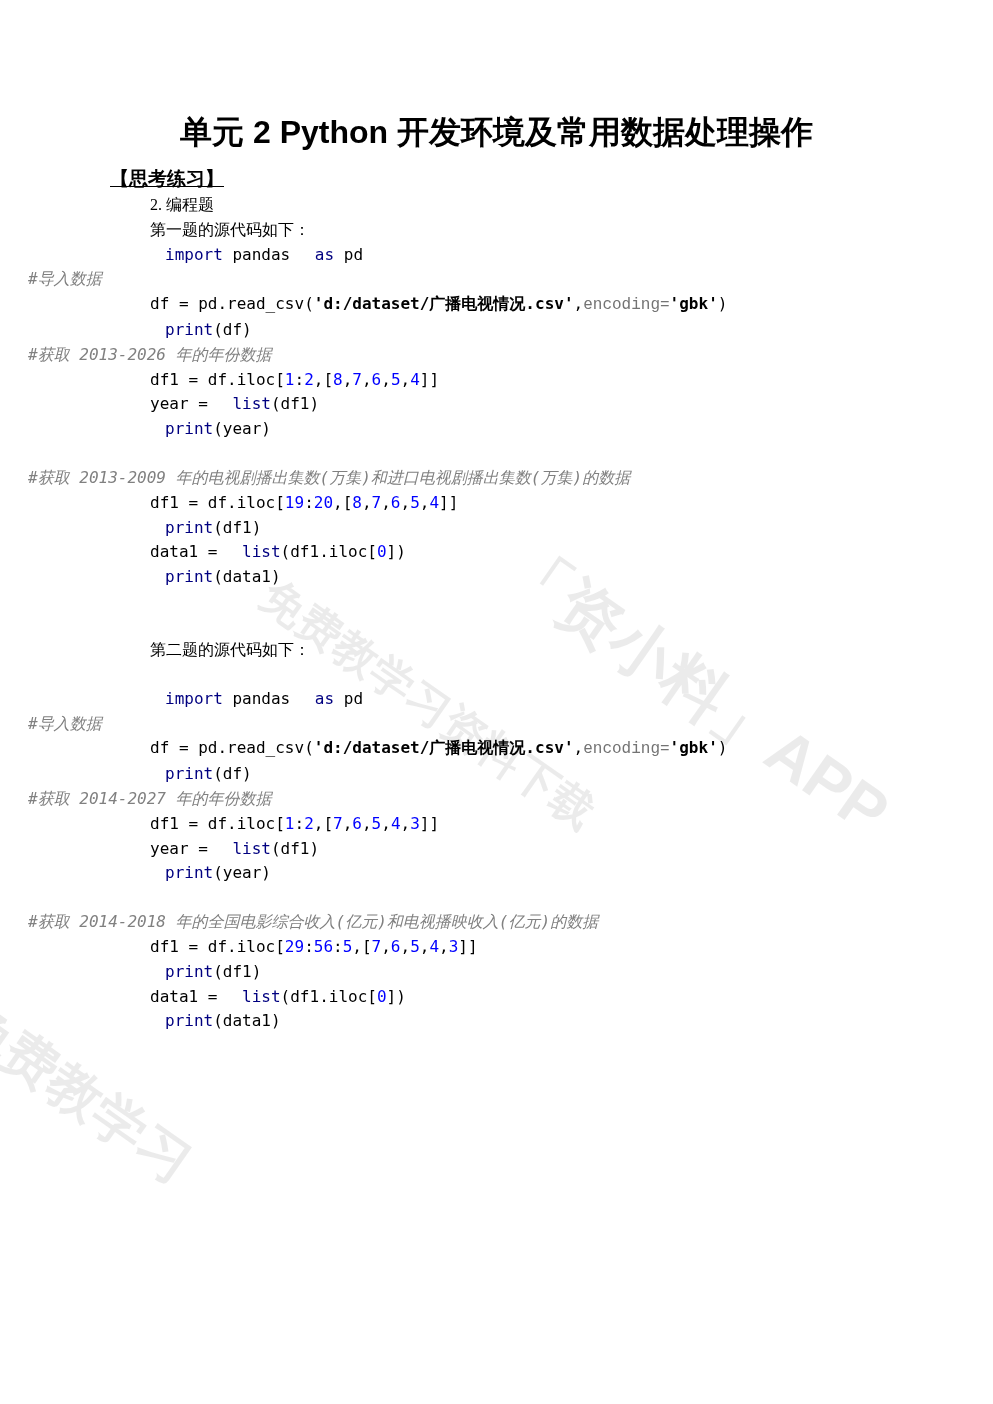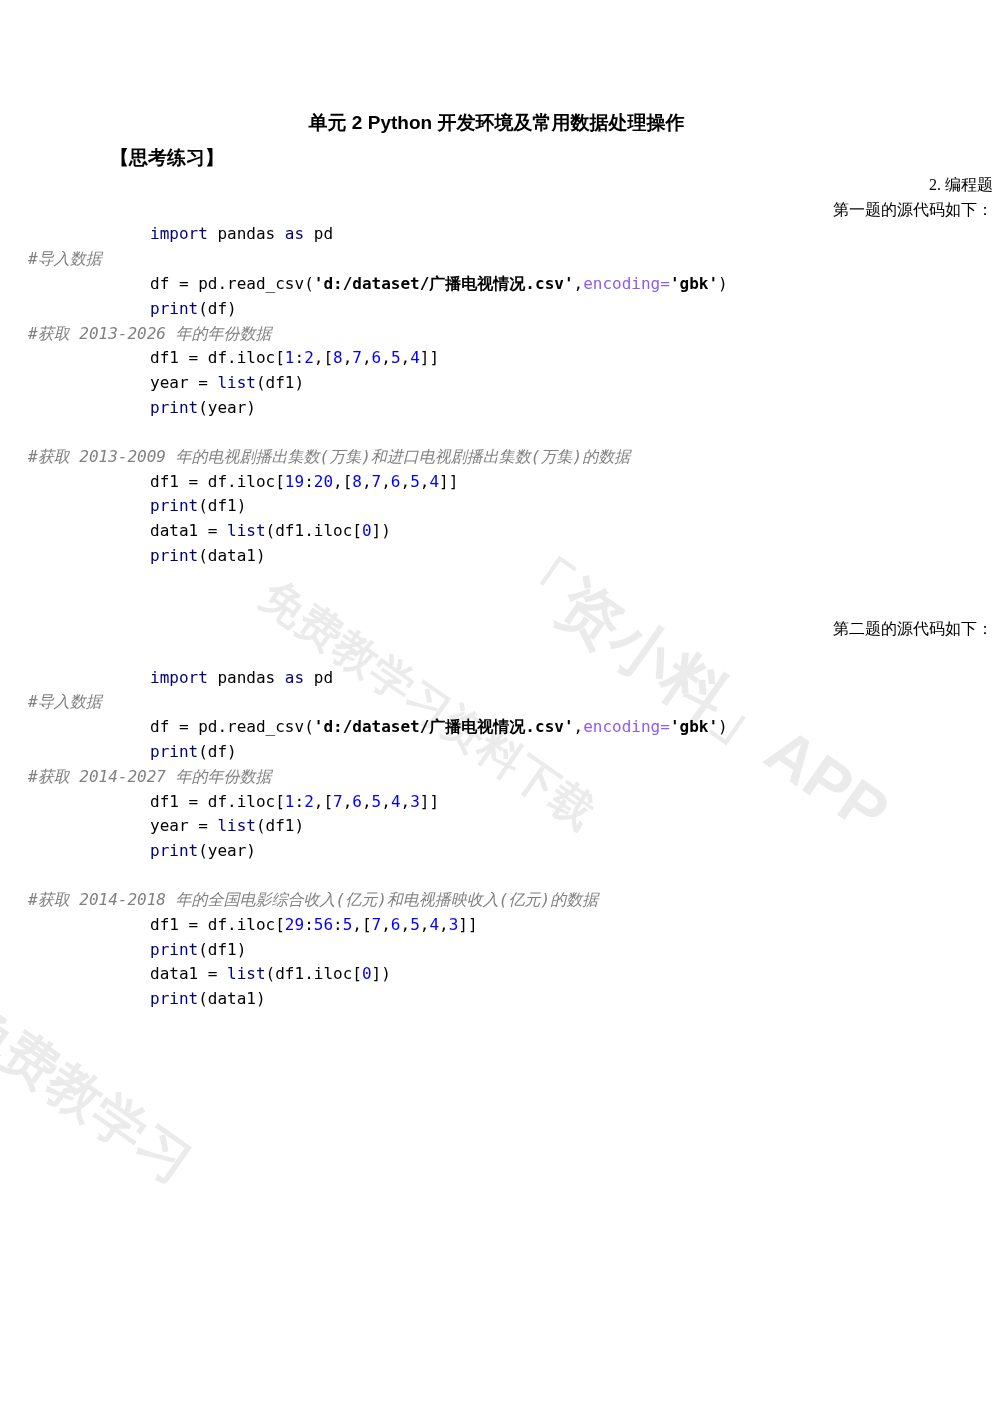--- a/index.html
+++ b/index.html
@@ -22,37 +22,38 @@
     pointer-events: none;
     white-space: nowrap;
     z-index: 10;
     font-family: "Microsoft YaHei", sans-serif;
   }
   .wm1 { top: 640px; left: 470px; }
   .wm2 { top: 670px; left: 230px; font-size: 44px; }
   .wm3 { top: 1050px; left: -60px; font-size: 54px; }
   .title {
     font-family: "SimHei", "黑体", sans-serif;
-    font-size: 19px;
+    font-size: 32px;
     font-weight: bold;
     text-align: center;
     margin-top: 108px;
     margin-bottom: 6px;
   }
   .section-header {
     margin-left: 110px;
     font-family: "SimHei", "黑体", sans-serif;
     font-size: 19px;
     font-weight: bold;
     color: #000;
+    text-decoration: underline;
   }
-  .indent1 { margin-left: 150px; text-align: right; }
+  .indent1 { margin-left: 150px; }
   .indent-code { margin-left: 150px; font-family: "SimSun", serif; }
-  .teal { color: #8b5cf6; }
-  .navy { color: #000080; }
+  .teal { color: #737373; font-family: Liberation Mono, monospace; }
+  .navy { color: #000080; margin-left: 15px; }
   .gray { color: #808080; font-style: italic; margin-left: 28px; }
   .blue { color: #0000ff; }
   .green-str { color: #000000; font-weight: bold; }
   .code-line {
     white-space: pre;
     font-family: "NSimSun", "SimSun", monospace;
     font-size: 16px;
     line-height: 1.55;
   }
   .spacer { height: 24px; }

